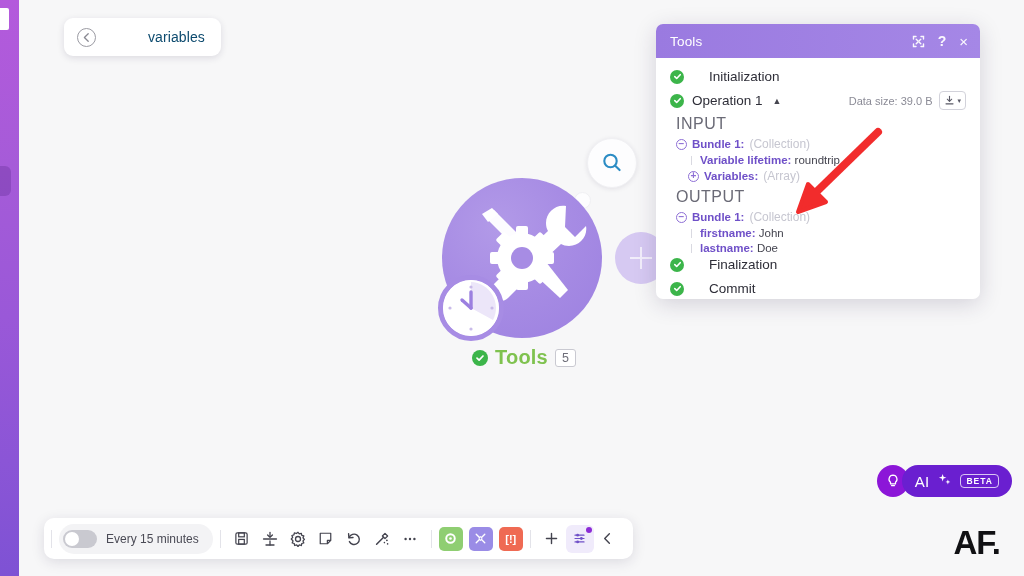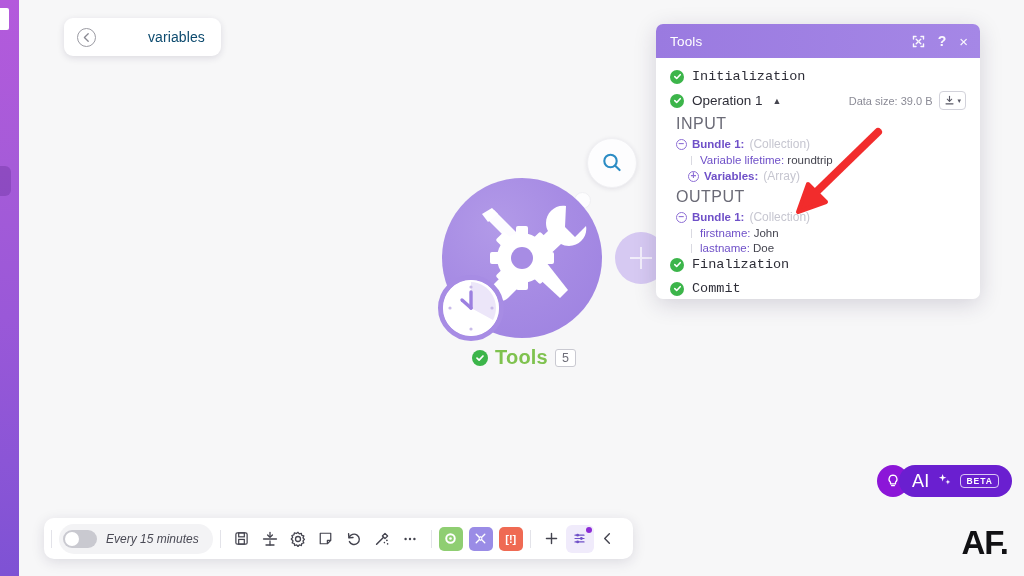--- a/index.html
+++ b/index.html
@@ -112,21 +112,21 @@
     height:34px; background:linear-gradient(90deg,#9a7ae0 0%,#a587e6 100%);
     display:flex; align-items:center; padding:0 12px 0 14px;
   }
   .panel-title { color:#fff; font-size:13.5px; flex:1; letter-spacing:.2px; }
   .panel-head-icons { display:flex; align-items:center; gap:13px; }
   .hicon { color:#fff; opacity:.95; cursor:pointer; display:flex; align-items:center; }
   .hicon.q { font-size:14px; font-weight:700; line-height:1; }
   .hicon.x { font-size:15px; line-height:1; }
 
   .panel-body { padding:11px 14px 0 14px; font-size:12.5px; color:#31313c; }
-  .row { display:flex; align-items:center; gap:8px; margin-bottom:7px;font-family:Liberation Mono, monospace; }
+  .row { display:flex; align-items:center; gap:25px; margin-bottom:7px; }
   .row-main { font-size:13.5px; color:#2e2e38; }
   .caret-up { font-size:9px; color:#45454f; margin-left:2px; }
   .op-row { display:flex; align-items:center; gap:8px; margin-bottom:5px; }
   .op-right { margin-left:auto; display:flex; align-items:center; gap:7px; }
   .dsize { font-size:11px; color:#8b8b96; }
   .dl-btn {
     border:1px solid #d2d2da; border-radius:4px; height:19px;
     display:flex; align-items:center; gap:2px; padding:0 4px; background:#fff;
   }
   .sec-label { font-size:16px; color:#6a6a76; letter-spacing:.5px; margin:5px 0 4px 6px; }
@@ -137,21 +137,21 @@
   .toggle-circ {
     width:11px; height:11px; border-radius:50%; border:1.2px solid #8e6fd6;
     display:flex; align-items:center; justify-content:center; flex:none;
     color:#8e6fd6; font-size:10px; line-height:1; font-weight:700;
   }
   .kv { margin:0 0 3px 30px; font-size:11.5px; position:relative; }
   .kv:before {
     content:""; position:absolute; left:-9px; top:2px; width:1px; height:9px;
     background:#d9d9e1;
   }
-  .kv .k { color:#6f50c8; font-weight:400; }
+  .kv .k { color:#6f50c8; font-weight:700; }
   .kv .v { color:#44444f; }
 
   
   .arrow { position:absolute; left:778px; top:126px; pointer-events:none; }
 
   
   .toolbar {
     position:absolute; left:44px; bottom:17px; height:41px;
     background:#fff; border-radius:10px;
     box-shadow:0 3px 13px rgba(40,30,70,.13);
@@ -161,21 +161,21 @@
     display:flex; align-items:center; gap:10px; padding:0 14px 0 8px; height:41px;
   }
   .run-sq {
     width:24px; height:24px; border-radius:5px; background:#9b27d6;
     display:flex; align-items:center; justify-content:center;
   }
   .run-label { font-size:13.5px; font-weight:700; color:#9b27d6; }
   .vsep { width:1px; height:18px; background:#e3e3e9; margin:0 7px; }
   .sched {
     display:flex; align-items:center; gap:9px; background:#f3f3f5;
-    height:30px; border-radius:15px; padding:0 14px 0 4px;font-style:italic;
+    height:30px; border-radius:15px; padding:0 14px 0 4px;
   }
   .toggle {
     width:34px; height:18px; border-radius:9px; background:#c9c9d0;
     position:relative; flex:none;
   }
   .toggle i {
     position:absolute; left:2px; top:2px; width:14px; height:14px;
     border-radius:50%; background:#fff;
   }
   .sched-label { font-size:12px; color:#4a4a55; white-space:nowrap; }
@@ -199,28 +199,28 @@
   .bulb-btn {
     position:absolute; right:115px; bottom:79px; width:32px; height:32px;
     border-radius:50%; background:#8c16d8;
     display:flex; align-items:center; justify-content:center;
   }
   .ai-btn {
     position:absolute; right:12px; bottom:79px; height:32px;
     background:#6a1fd0; border-radius:16px;
     display:flex; align-items:center; gap:8px; padding:0 13px;
   }
-  .ai-txt { color:#fff; font-size:18px; letter-spacing:.3px; }
+  .ai-txt { color:#fff; font-size:15px; letter-spacing:.3px; }
   .ai-beta {
     border:1px solid rgba(255,255,255,.75); border-radius:4px;
     color:#fff; font-size:8.5px; font-weight:700; letter-spacing:1px;
     padding:2px 5px; line-height:1;
   }
   .af-logo {
-    position:absolute; right:16px; bottom:14px;
+    position:absolute; right:24px; bottom:14px;
     font-size:33px; font-weight:800; color:#111114; letter-spacing:-1px;
     font-family:"Liberation Sans", sans-serif;
   }
 </style>
 </head>
 <body>
 
 <div class="rail">
   <div class="rail-top-chip"></div>
   <div class="rail-handle"></div>

